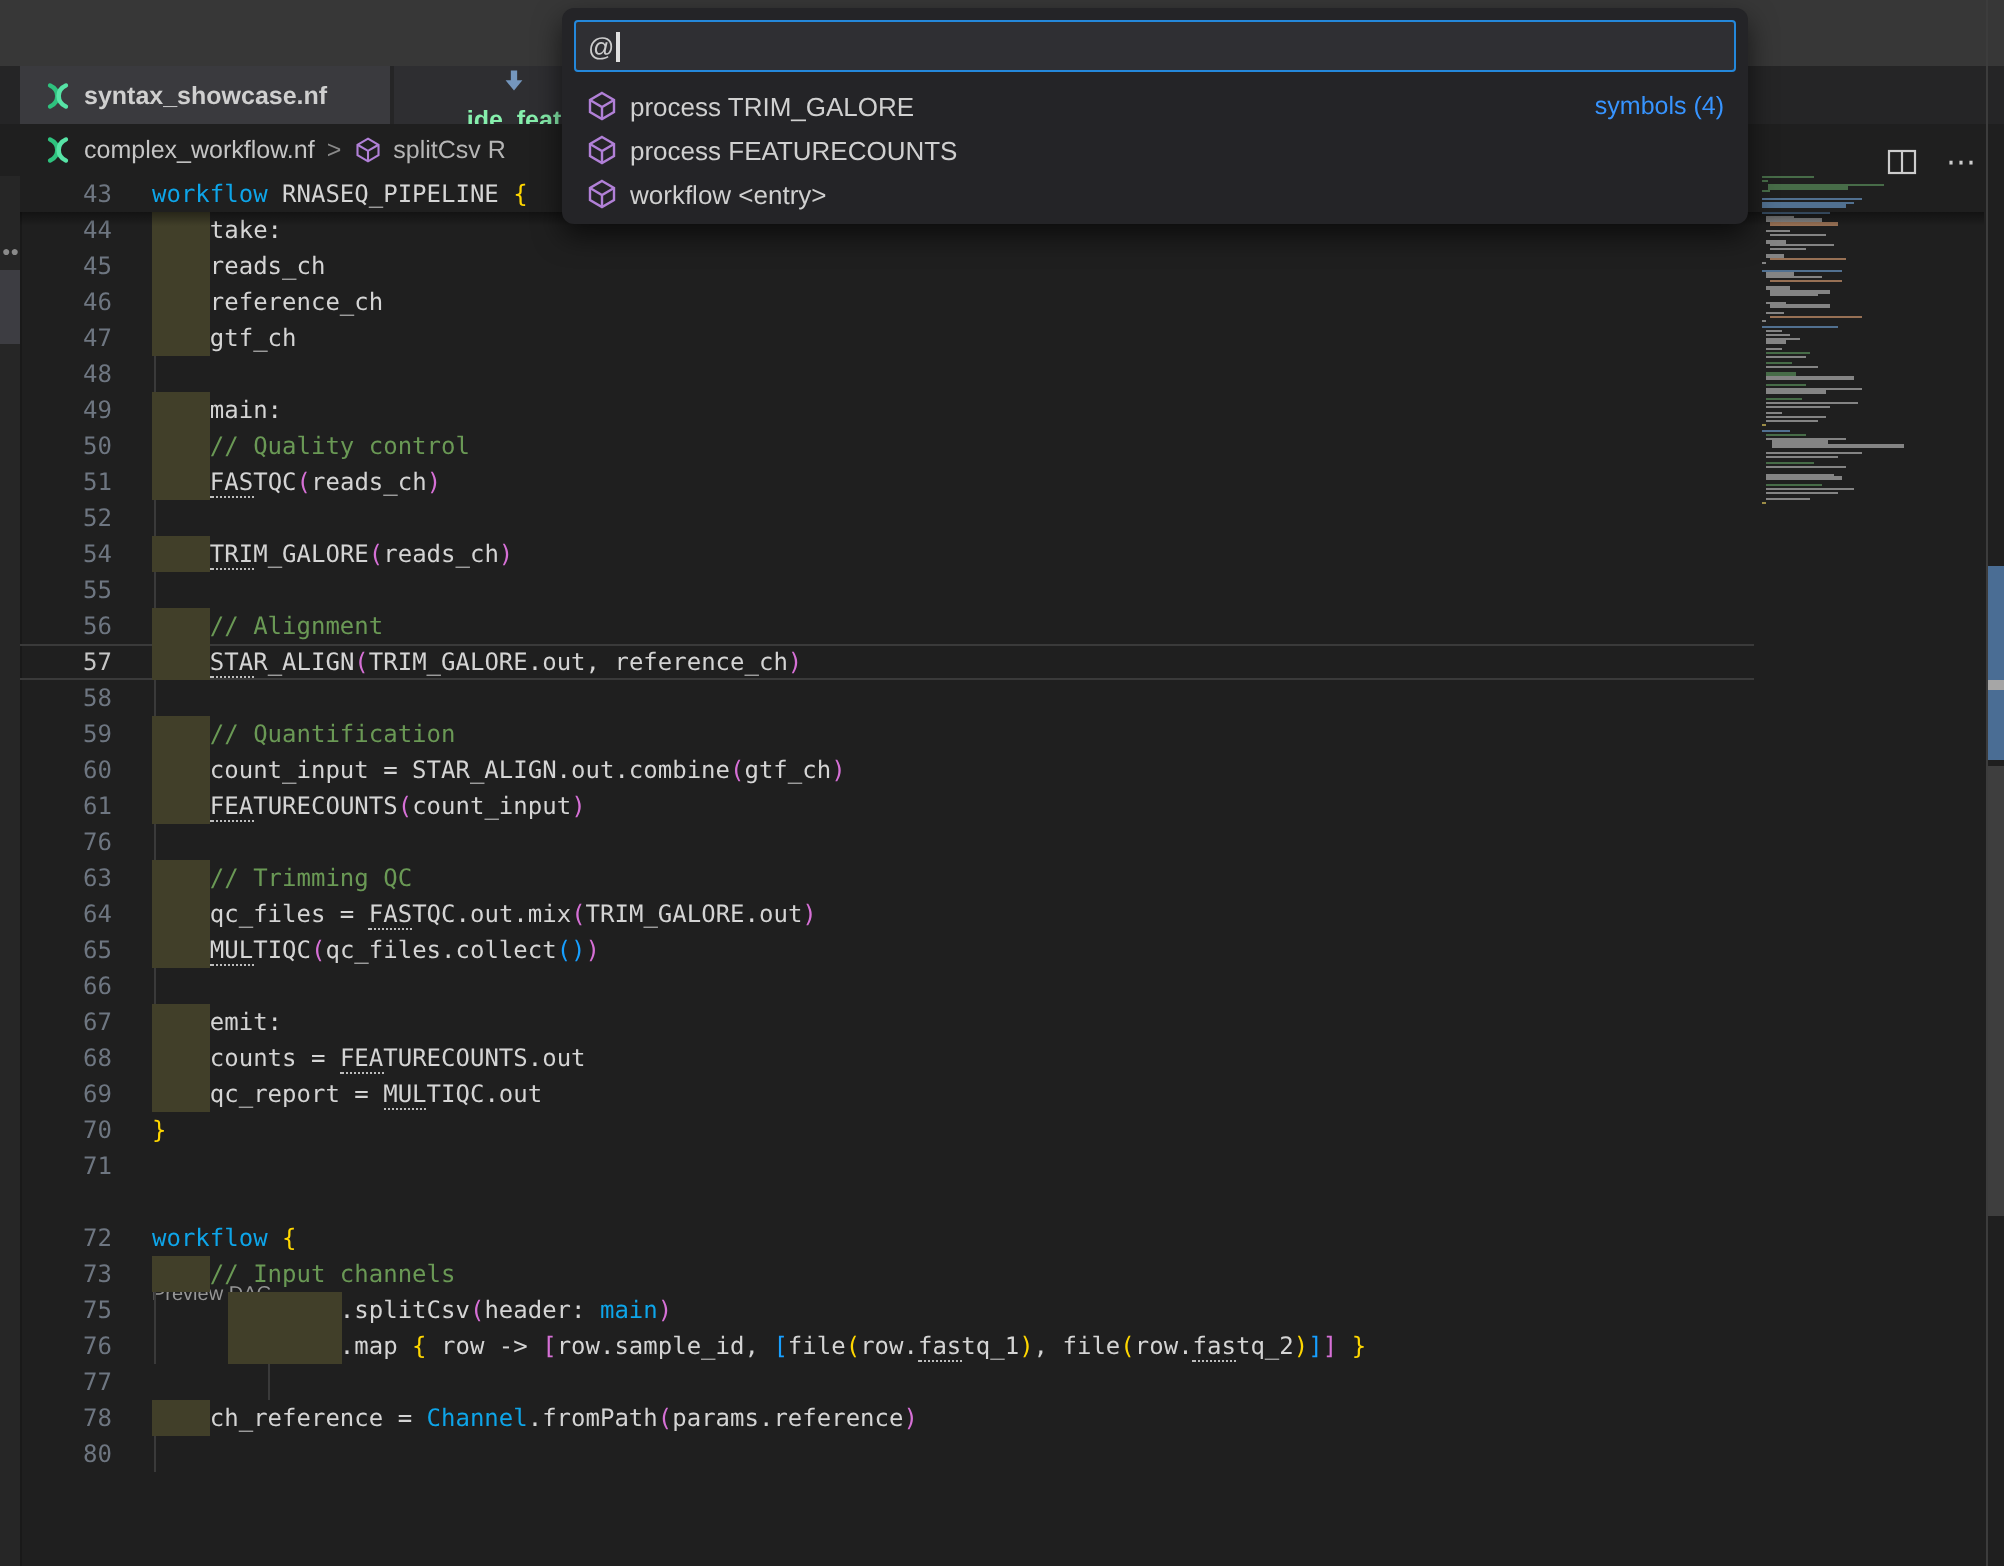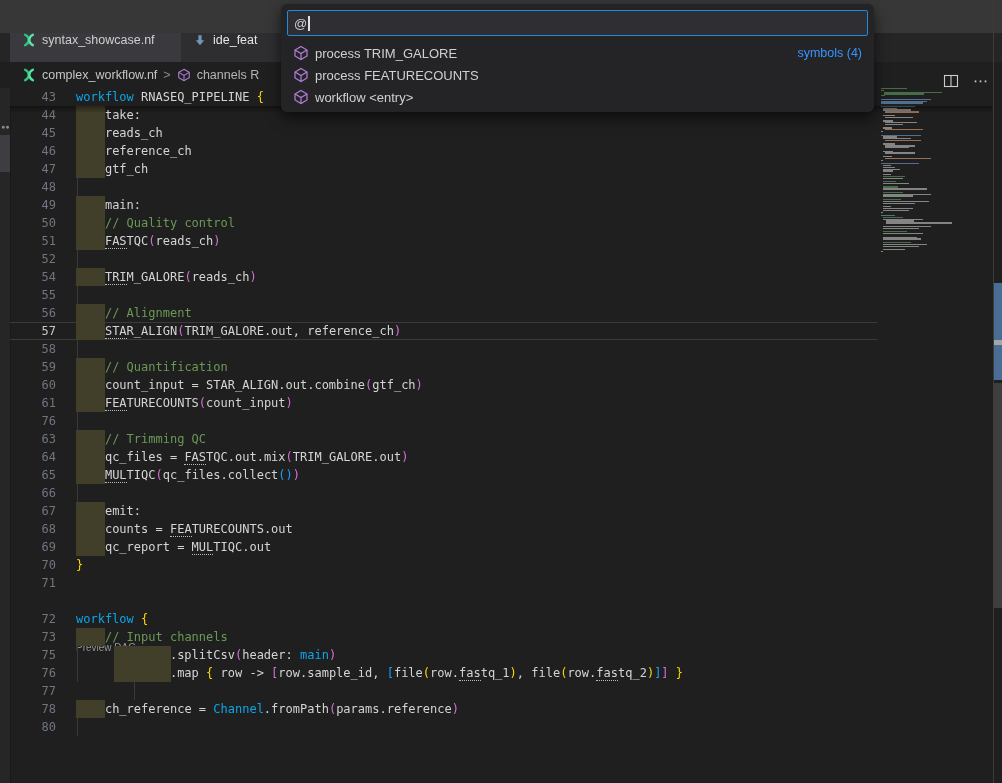--- a/index.html
+++ b/index.html
@@ -1,24 +1,24 @@
 <!DOCTYPE html>
 <html><head>
 <meta charset="utf-8">
 <style>
   html,body{margin:0;padding:0;background:#111;}
   #app{position:relative;width:1002px;height:783px;background:#1f1f1f;overflow:hidden;
        font-family:"Liberation Sans",sans-serif;color:#ccc;}
   
   #titlebar{position:absolute;left:0;top:0;width:1002px;height:33px;background:#373737;}
   #tabbar{position:absolute;left:0;top:33px;width:1002px;height:29px;background:#252526;}
-  .tab{position:absolute;top:0;height:29px;display:flex;align-items:flex-start;gap:6px;
-       padding:0 12px;box-sizing:border-box;font-size:12.5px;cursor:pointer;}
+  .tab{position:absolute;top:0;height:29px;display:flex;align-items:center;gap:6px;
+       padding:0 12px;box-sizing:border-box;font-size:12.5px;cursor:pointer;font-weight:bold;}
   #tab1{left:10px;width:186px;background:#3a3a3e;color:#cfcfcf;border-right:1px solid #252526;}
-  #tab2{left:181px;width:120px;background:#2e2e31;color:#e5e5e5;}
+  #tab2{left:197px;width:120px;background:#2e2e31;color:#86efac;flex-direction:column;}
   #editor-actions{position:absolute;right:14px;top:33px;height:29px;display:flex;align-items:center;gap:14px;}
   #breadcrumbs{position:absolute;left:0;top:62px;width:281px;height:26px;background:#1f1f1f;
        display:flex;align-items:center;gap:6px;padding-left:22px;font-size:12.5px;color:#b5b5b5;
        white-space:nowrap;overflow:hidden;}
   .crumb-sep{color:#8a8a8a;}
   .icon16{width:16px;height:16px;display:inline-block;flex:none;}
   .icon14{width:14px;height:14px;display:inline-block;flex:none;}
   
   #left-strip{position:absolute;left:0;top:88px;width:10px;height:695px;background:#262626;border-right:1px solid #191919;}
   #left-strip-dots{position:absolute;left:1px;top:35px;font-size:7px;color:#8a8a8a;letter-spacing:0;}
@@ -106,21 +106,21 @@
       </svg>
     </span>
     <span style="color:#c5c5c5;">complex_workflow.nf</span>
     <span class="crumb-sep">&gt;</span>
     <span class="icon14">
       <svg viewBox="0 0 16 16" width="14" height="14" fill="none" stroke="#b180d7" stroke-width="1.2">
         <path d="M8 1.5 L14 5 V11 L8 14.5 L2 11 V5 Z"></path>
           <path d="M2 5 L8 8.5 L14 5 M8 8.5 V14.5"></path>
       </svg>
     </span>
-    <span>channels R</span>
+    <span>splitCsv R</span>
   </div>
 
   <div id="left-strip">
     <div id="left-strip-dots">●●</div>
     <div id="left-strip-thumb"></div>
   </div>
 
   <div id="code-area">
       <div class="line" style="z-index: 5; background: rgb(31, 31, 31);"><div class="ln">43</div><div class="lc"><span class="tok-kw">workflow</span><span class="tok-fg"> RNASEQ_PIPELINE </span><span class="tok-y">{</span></div></div>
       <div class="line"><div class="band b1"></div><div class="ln">44</div><div class="lc">    <span class="tok-fg">take:</span></div></div>

